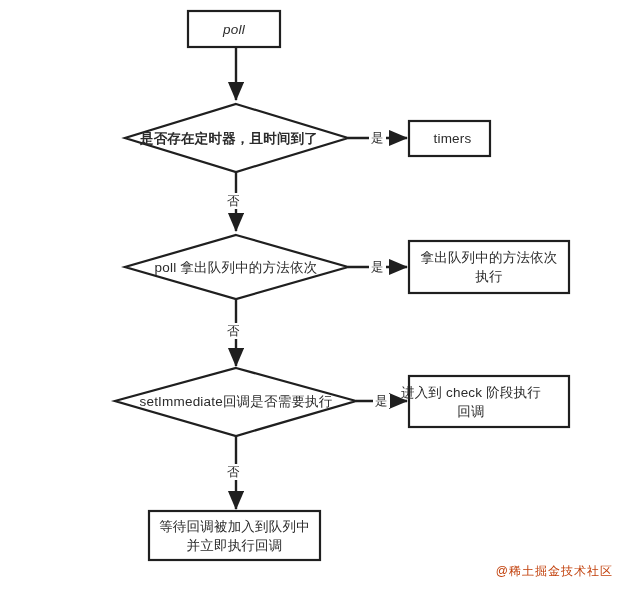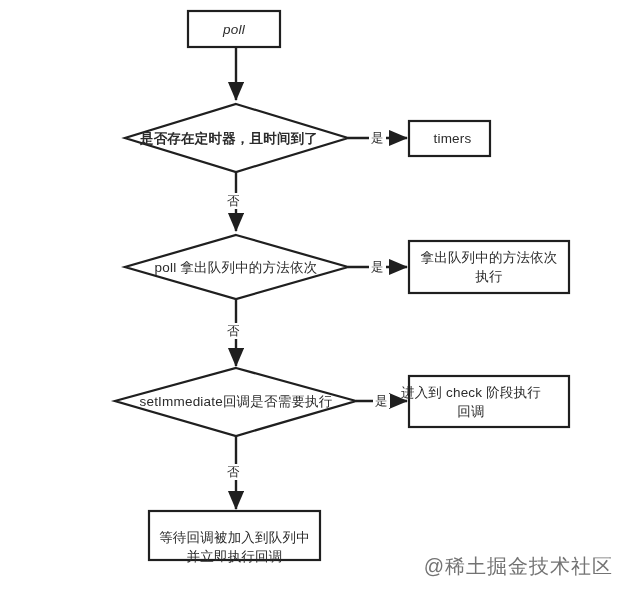--- a/index.html
+++ b/index.html
@@ -60,22 +60,22 @@
   .edge-label.vertical {
     padding: 1px 0;
   }
   .edge-label.horizontal {
     padding: 0 2px;
   }
   .watermark {
     position: absolute;
     right: 12px;
     bottom: 14px;
-    color: #737373;
-    font-size: 20px;
+    color: #c2410c;
+    font-size: 12px;
     letter-spacing: 1px;
     user-select: none;
   }
 </style>
 </head>
 <body>
 
 <svg id="flow-canvas" viewBox="0 0 625 594" xmlns="http://www.w3.org/2000/svg">
   <defs>
     <marker id="arrowhead" markerWidth="9" markerHeight="9" refX="7.6" refY="3.4" orient="auto" markerUnits="strokeWidth">
@@ -123,21 +123,21 @@
 <div class="node-label" style="left:136px; top:253px; width:200px; height:28px;">poll 拿出队列中的方法依次</div>
 
 <div class="node-label" style="left:413px; top:241px; width:152px; height:52px;font-family:Liberation Serif, serif;">拿出队列中的方法依次
 执行</div>
 
 <div class="node-label" style="left:128px; top:387px; width:216px; height:28px;">setImmediate回调是否需要执行</div>
 
 <div class="node-label" style="left:395px; top:376px; width:152px; height:51px;">进入到 check 阶段执行
 回调</div>
 
-<div class="node-label" style="left:152px; top:511px; width:165px; height:49px;margin-top:11px;">等待回调被加入到队列中
+<div class="node-label" style="left:152px; top:511px; width:165px; height:49px;">等待回调被加入到队列中
 并立即执行回调</div>
 
 <div class="edge-label horizontal" style="left:369px; top:131px;">是</div>
 
 <div class="edge-label vertical" style="left:227px; top:193px;">否</div>
 
 <div class="edge-label horizontal" style="left:369px; top:260px;">是</div>
 
 <div class="edge-label vertical" style="left:227px; top:323px;">否</div>
 

